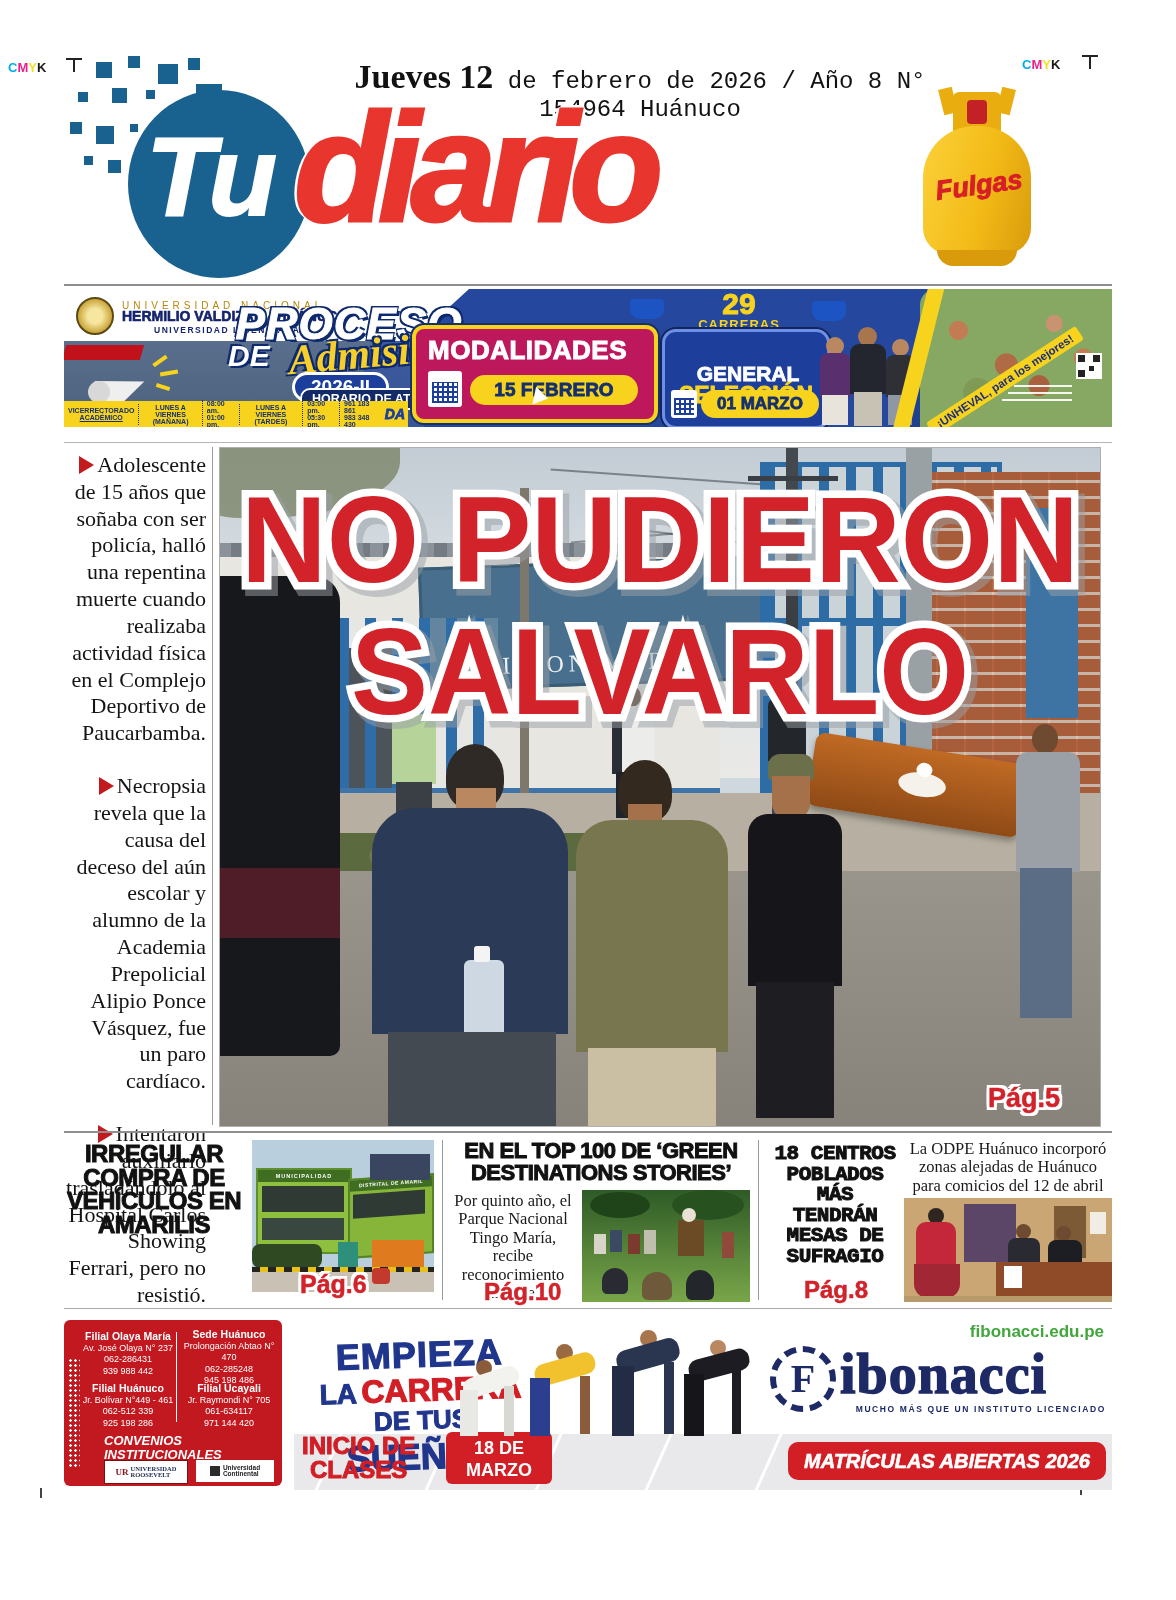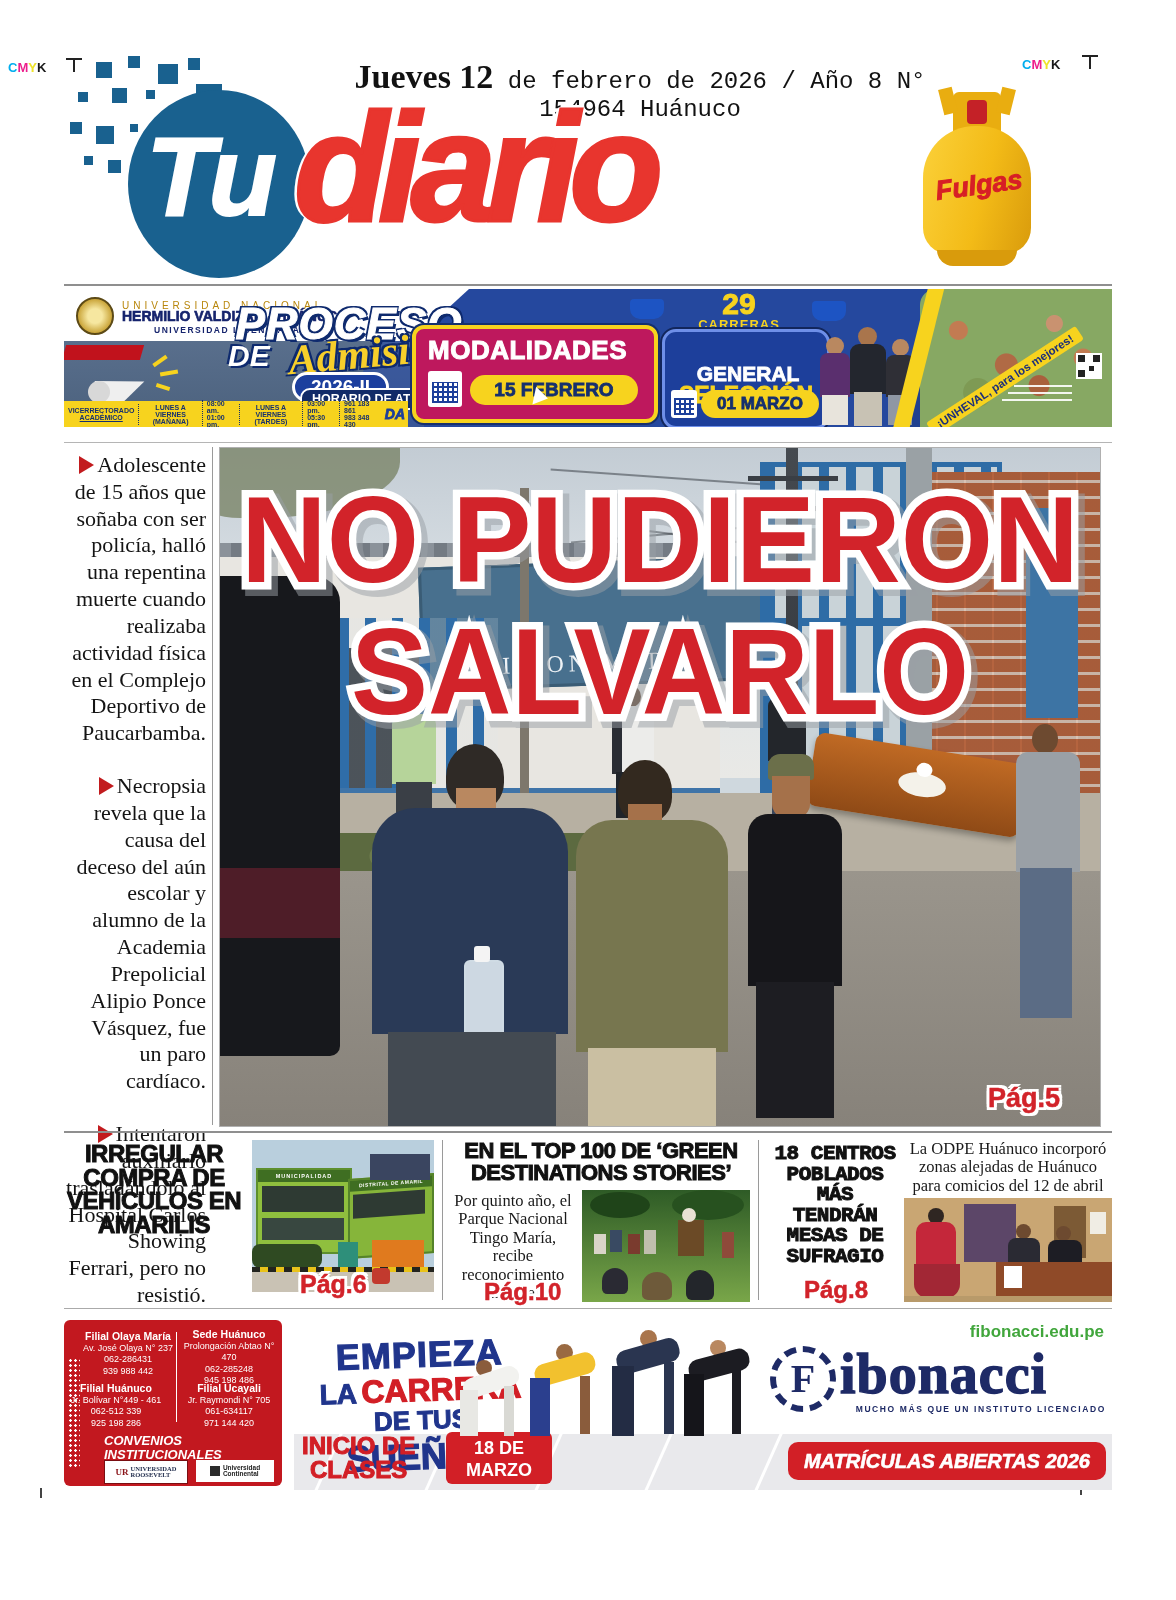--- a/index.html
+++ b/index.html
@@ -361,21 +361,21 @@
         <div class="lt">062-286431</div>
         <div class="lt">939 988 442</div>
       </div>
       <div class="abs" style="left:112px;top:12px;width:1px;height:90px;background:#fff;"></div>
       <div class="abs loc" style="left:118px;top:8px;width:94px;">
         <div class="ln">Sede Huánuco</div>
         <div class="la">Prolongación Abtao N° 470</div>
         <div class="lt">062-285248</div>
         <div class="lt">945 198 486</div>
       </div>
-      <div class="abs loc" style="left:6px;top:62px;width:92px;">
+      <div class="abs loc" style="left:18px;top:62px;width:92px;">
         <div class="ln">Filial Huánuco</div>
         <div class="la">Jr. Bolívar N°449 - 461</div>
         <div class="lt">062-512 339</div>
         <div class="lt">925 198 286</div>
       </div>
       <div class="abs loc" style="left:118px;top:62px;width:94px;">
         <div class="ln">Filial Ucayali</div>
         <div class="la">Jr. Raymondi N° 705</div>
         <div class="lt">061-634117</div>
         <div class="lt">971 144 420</div>

